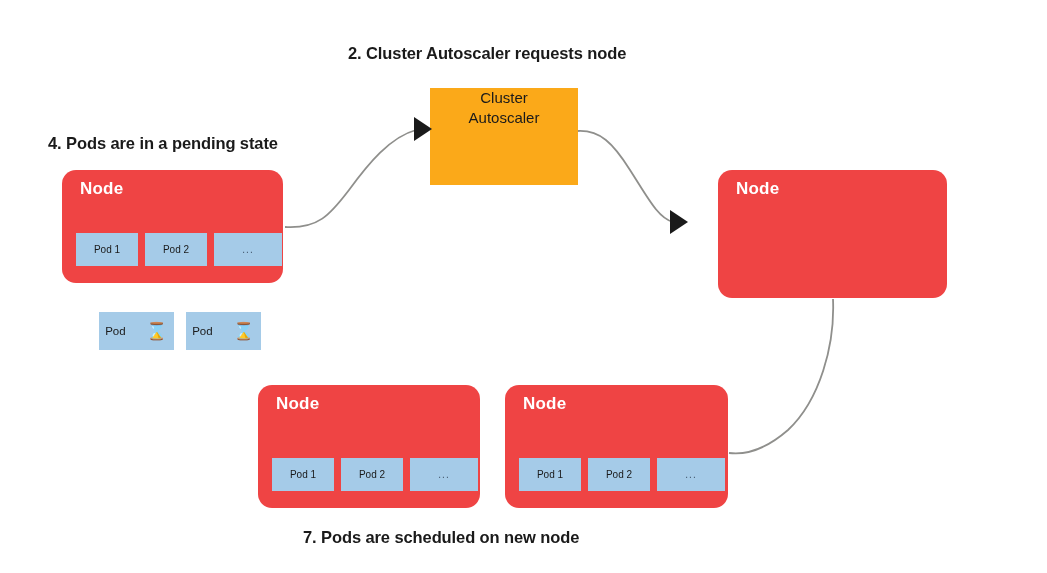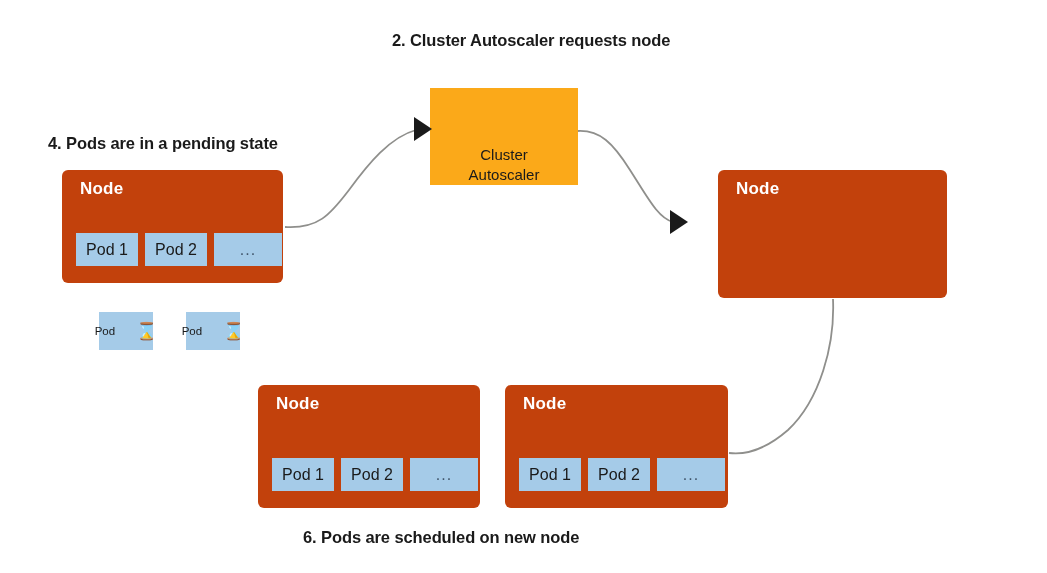--- a/index.html
+++ b/index.html
@@ -21,22 +21,22 @@
     position: absolute;
     font-family: "Liberation Sans", sans-serif;
     font-weight: bold;
     font-size: 16.5px;
     color: #1a1a1a;
     white-space: nowrap;
     letter-spacing: -0.1px;
   }
   .node {
     position: absolute;
-    background: #c2410c;
-    border-radius: 6px;
+    background: #ef4444;
+    border-radius: 14px;
     box-sizing: border-box;
   }
   .node-label {
     position: absolute;
     left: 18px;
     top: 9px;
     color: #ffffff;
     font-family: "Liberation Sans", sans-serif;
     font-weight: bold;
     font-size: 17px;
@@ -46,56 +46,56 @@
     position: absolute;
     left: 14px;
     bottom: 17px;
     display: flex;
     gap: 7px;
   }
   .pod {
     background: #a5cbe8;
     color: #1a1a1a;
     font-family: "Liberation Sans", sans-serif;
-    font-size: 16px;
+    font-size: 10px;
     width: 62px;
     height: 33px;
     display: flex;
     align-items: center;
     justify-content: center;
     box-sizing: border-box;
   }
   .pod.wide {
     width: 68px;
     color: #41566b;
     letter-spacing: 1px;
   }
   .pending-pod {
     position: absolute;
     background: #a5cbe8;
-    width: 54px;
+    width: 75px;
     height: 38px;
     display: flex;
     align-items: center;
     justify-content: center;
     gap: 21px;
     font-family: "Liberation Sans", sans-serif;
     font-size: 11.5px;
     color: #1a1a1a;
     box-sizing: border-box;
   }
   .pending-pod .hourglass {
     font-size: 17px;
     line-height: 1;
   }
   .autoscaler {
     position: absolute;
     background: #fba919;
     display: flex;
-    align-items: flex-end;
+    align-items: flex-start;
     justify-content: center;
     text-align: center;
     font-family: "Liberation Sans", sans-serif;
     font-size: 15px;
     color: #1a1a1a;
     line-height: 1.35;
     box-sizing: border-box;
   }
   svg.arrows {
     position: absolute;
@@ -114,24 +114,24 @@
     fill: #1a1a1a;
   }
 </style>
 </head>
 <body>
 
 <div id="canvas">
 
   <div class="caption" style="left:48px; top:134px;">4. Pods are in a pending state</div>
 
-  <div class="caption" style="left:348px; top:31px;margin-left:44px;">2. Cluster Autoscaler requests node</div>
+  <div class="caption" style="left:348px; top:44px;">2. Cluster Autoscaler requests node</div>
 
 
-  <div class="caption" style="left:303px; top:528px;">6. Pods are scheduled on new node</div>
+  <div class="caption" style="left:303px; top:528px;">7. Pods are scheduled on new node</div>
 
   <div class="node" style="left:62px; top:170px; width:221px; height:113px;">
     <div class="node-label">Node</div>
     <div class="pod-row">
       <div class="pod">Pod 1</div>
       <div class="pod">Pod 2</div>
       <div class="pod wide">...</div>
     </div>
   </div>
 

